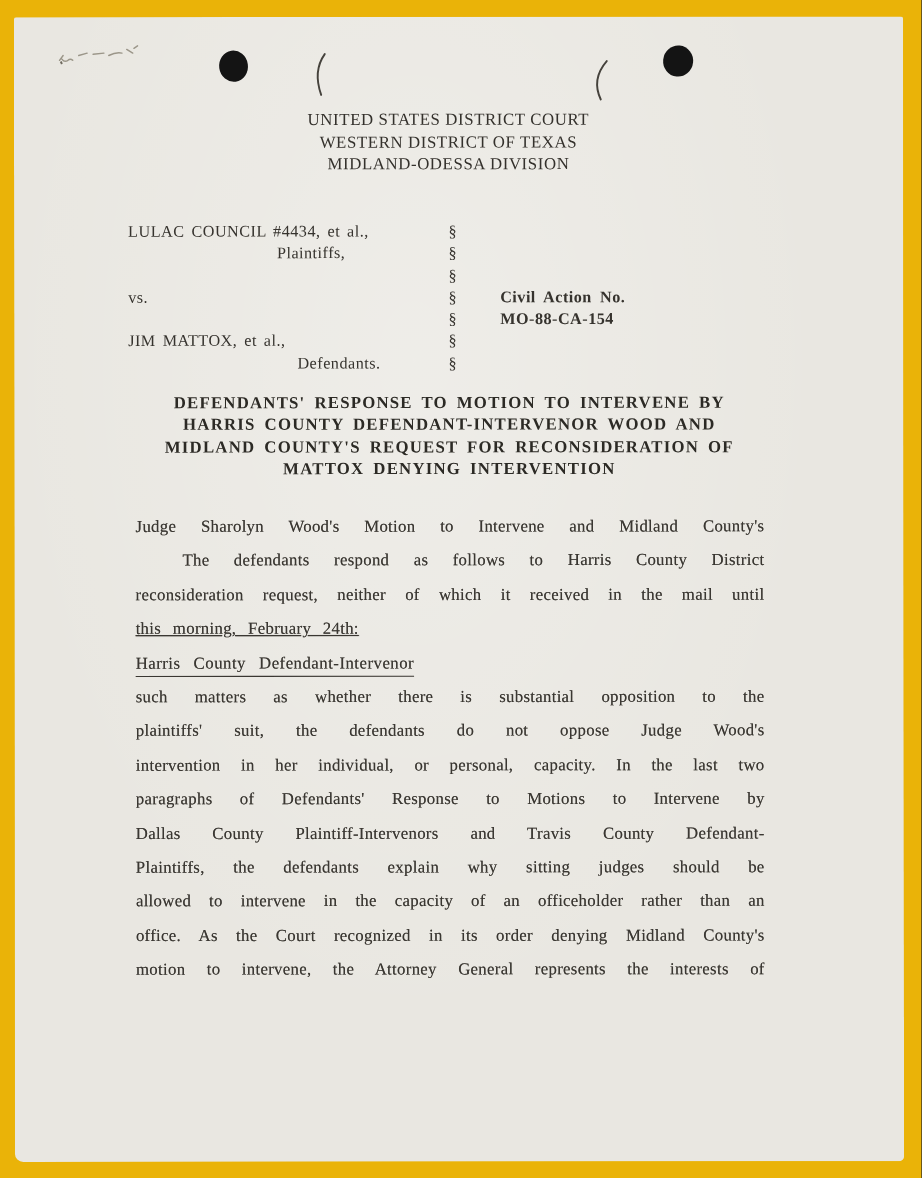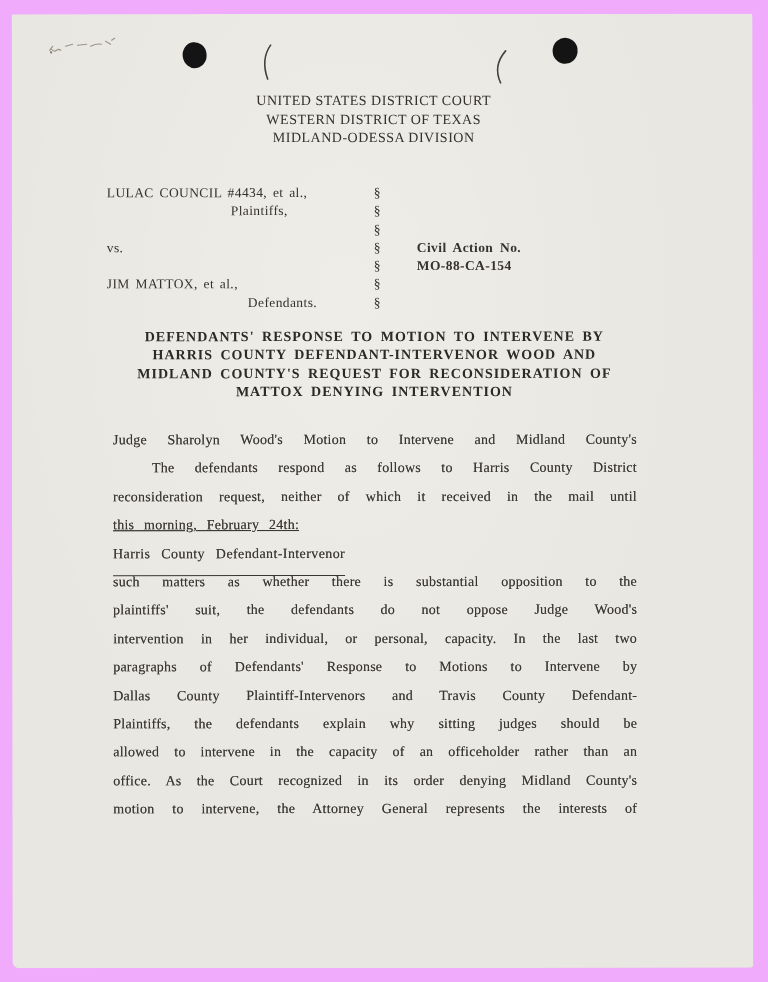--- a/index.html
+++ b/index.html
@@ -1,21 +1,21 @@
 <!DOCTYPE html>
 <html><head>
 <meta charset="utf-8">
 <style>
   * { margin: 0; padding: 0; box-sizing: border-box; }
   html, body { background: #000; }
   .frame {
     position: relative;
     width: 768px;
     height: 982px;
-    background: #f0abfc;
+    background: #eab308;
     overflow: hidden;
     font-family: "Liberation Serif", "DejaVu Serif", serif;
   }
   .paper {
     position: absolute;
     left: 12px; top: 14px;
     width: 741px; height: 954px;
     background:
       radial-gradient(ellipse at 45% 30%, rgba(255,255,255,0.25), rgba(255,255,255,0) 60%),
       #e9e7e1;
@@ -92,21 +92,21 @@
   .bline.indent { padding-left: 39px; }
   .bline.plain { word-spacing: 6px; text-decoration: underline; }
   .bheading {
     height: 28.42px;
     line-height: 28.42px;
     word-spacing: 7px;
     letter-spacing: 0.4px;
   }
   .bheading span {
     border-bottom: 1.3px solid #3a3732;
-    padding-bottom: 14px;
+    padding-bottom: 2px;
   }
 </style>
 </head>
 <body>
 
 <div class="frame">
   <div class="paper">
 
     <svg class="scribble" width="100" height="34" viewBox="0 0 100 34">
       <path d="M12,24 l3,-4 M14,23 q2,3 5,1 q2,-2 4,0 M28,20 l7,-2 M40,19 l9,-1 M53,20 q6,-3 11,-2 M68,15 l5,3 M74,14 l3,-2" stroke="#8d8779" stroke-width="1.2" fill="none" opacity="0.85" stroke-linecap="round"></path>

